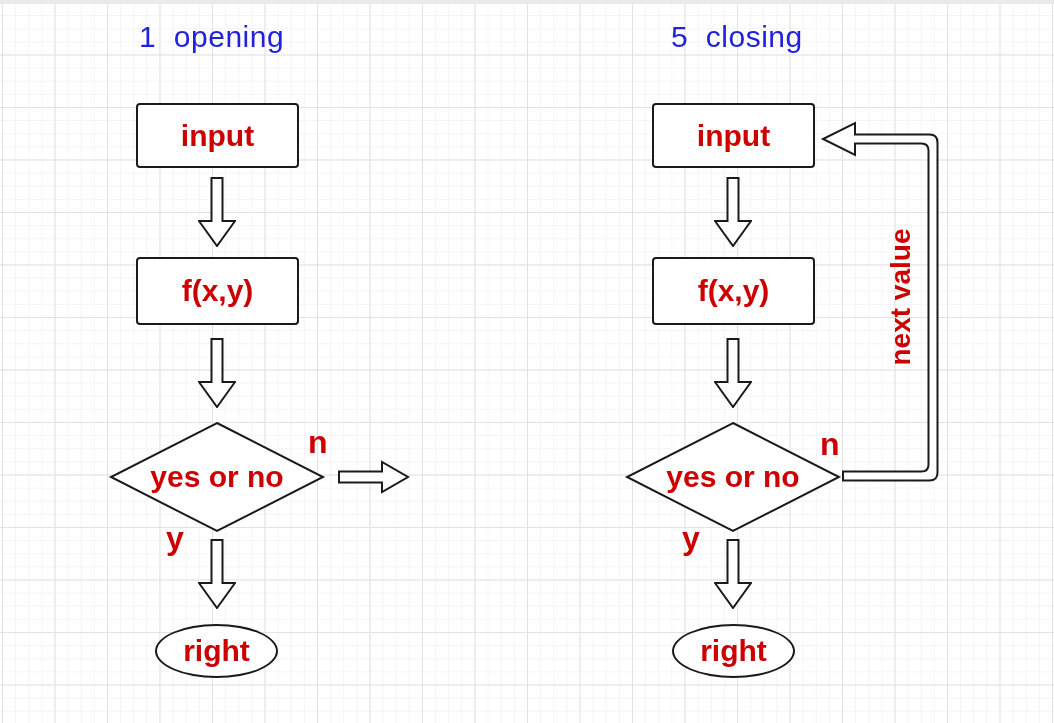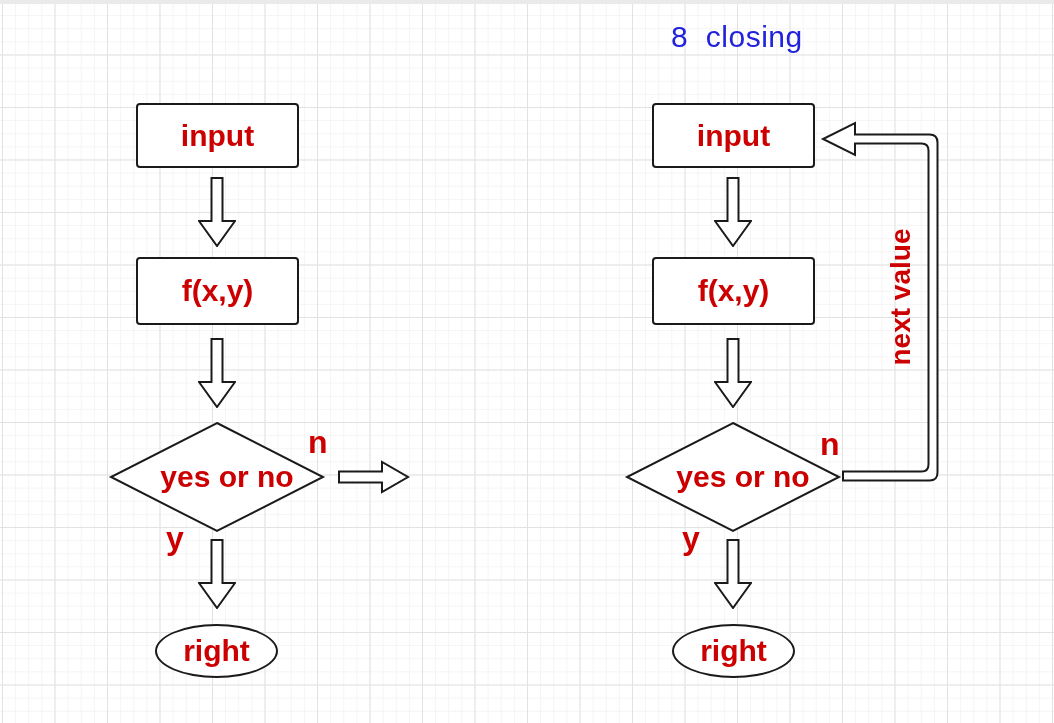--- a/index.html
+++ b/index.html
@@ -32,21 +32,21 @@
     background:#fff; border:2px solid var(--shape-stroke); border-radius:4px;
     display:flex; align-items:center; justify-content:center;
     color:var(--text-red); font-weight:bold; font-size:30px;
   }
   .ellipse{
     position:absolute; box-sizing:border-box; background:#fff;
     border:2px solid var(--shape-stroke); border-radius:50%;
     display:flex; align-items:center; justify-content:center;
     color:var(--text-red); font-weight:bold; font-size:30px;
   }
-  .diamond{position:absolute; width:216px; height:112px;padding-left:20px;}
+  .diamond{position:absolute; width:216px; height:112px;}
   .diamond svg{position:absolute; inset:0; overflow:visible;}
   .diamond .label{
     position:absolute; inset:0; display:flex; align-items:center; justify-content:center;
     color:var(--text-red); font-weight:bold; font-size:30px;
   }
   .branch-label{
     position:absolute; color:var(--text-red); font-weight:bold; font-size:32px; line-height:32px;
   }
   .loop-label{
     position:absolute; left:801px; top:283px; width:200px; height:28px;
@@ -55,20 +55,21 @@
   }
   .conn{position:absolute;}
   .shape-path{fill:#ffffff; stroke:var(--shape-stroke); stroke-width:2;}
 </style>
 </head>
 <body>
 
 <div class="canvas">
   <div class="top-edge"></div>
 
+  <div class="title" style="left:139px; top:20px;">1  opening</div>
 
   <div class="box" style="left:136px; top:103px; height:65px;">
     <span>input</span>
   </div>
 
   <svg class="conn" style="left:198px; top:177px;" width="38" height="70" viewBox="0 0 38 70">
     <path class="shape-path" d="M13.5 1 L24.5 1 L24.5 44 L37 44 L19 69 L1 44 L13.5 44 Z"></path>
   </svg>
 
   <div class="box" style="left:136px; top:257px; height:68px;">
@@ -96,21 +97,21 @@
   <div class="branch-label" style="left:166px; top:522px;">y</div>
 
   <svg class="conn" style="left:198px; top:539px;" width="38" height="70" viewBox="0 0 38 70">
     <path class="shape-path" d="M13.5 1 L24.5 1 L24.5 44 L37 44 L19 69 L1 44 L13.5 44 Z"></path>
   </svg>
 
   <div class="ellipse" style="left:155px; top:624px; width:123px; height:54px;">
     <span>right</span>
   </div>
 
-  <div class="title" style="left:671px; top:20px;">8  closing</div>
+  <div class="title" style="left:671px; top:20px;">5  closing</div>
 
   <svg class="conn" style="left:818px; top:115px;" width="132" height="375" viewBox="0 0 132 375">
     <path class="shape-path" d="M 25 356.5
       L 103.5 356.5 Q 110.5 356.5 110.5 349.5
       L 110.5 35.5 Q 110.5 28.5 103.5 28.5
       L 37 28.5 L 37 40 L 5 24 L 37 8 L 37 19.5
       L 111.5 19.5 Q 119.5 19.5 119.5 27.5
       L 119.5 357.5 Q 119.5 365.5 111.5 365.5
       L 25 365.5 Z"></path>
   </svg>

